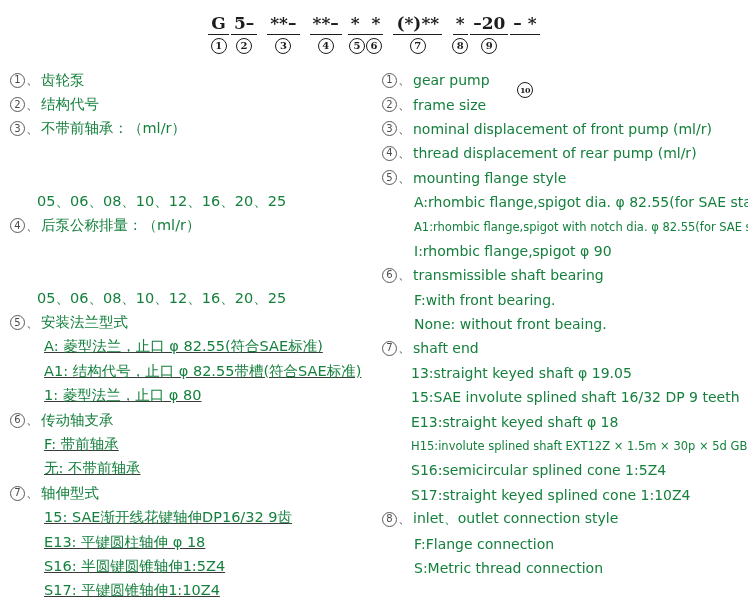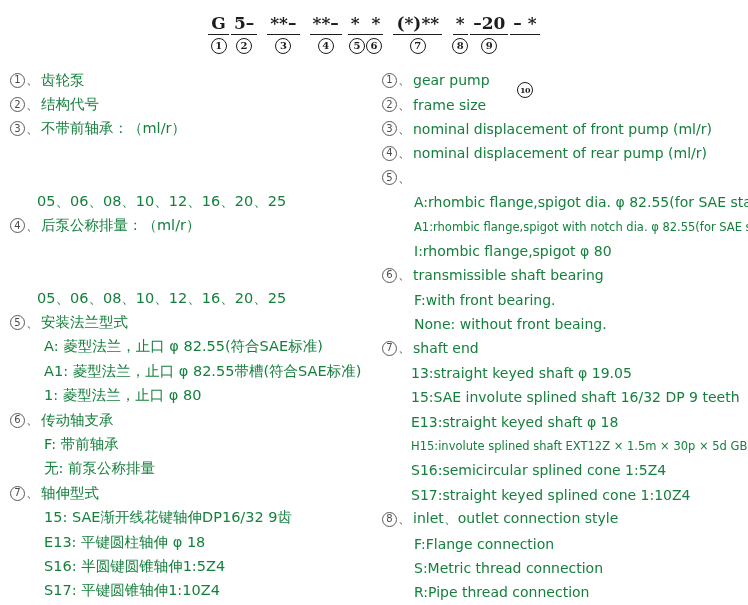--- a/index.html
+++ b/index.html
@@ -108,21 +108,21 @@
   }
   .txt {
     font-size: 14.5px;
     color: #15803d;
   }
   .txt.en { font-size: 14px; }
   .txt.small { font-size: 11.5px; }
   .txt.cn { font-size: 14.5px; }
 
   .ind1 { padding-left: 27px; margin-top: 48px; }
-  .ind2 { padding-left: 34px; }
+  .ind2 { padding-left: 34px; text-decoration: underline; }
   .ind-en1 { padding-left: 32px; }
   .ind-en2 { padding-left: 29px; }
 </style>
 </head>
 <body>
 
 <div id="code-header">
     <div class="code-group">
       <div class="code-seg">G</div>
       <div class="code-nums">
@@ -219,37 +219,37 @@
       <span class="marker">
         <span class="mcirc">5</span>
         <span class="dun">、</span>
       </span>
       <span class="txt cn">安装法兰型式</span>
     </div>
     <div class="row ind2">
       <span class="txt cn">A: 菱型法兰，止口 φ 82.55(符合SAE标准)</span>
     </div>
     <div class="row ind2">
-      <span class="txt cn">A1: 菱型法兰，止口 φ 82.55带槽(符合SAE标准)</span>
+      <span class="txt cn">A1: 结构代号，止口 φ 82.55带槽(符合SAE标准)</span>
     </div>
     <div class="row ind2">
       <span class="txt cn">1: 菱型法兰，止口 φ 80</span>
     </div>
     <div class="row">
       <span class="marker">
         <span class="mcirc">6</span>
         <span class="dun">、</span>
       </span>
       <span class="txt cn">传动轴支承</span>
     </div>
     <div class="row ind2">
       <span class="txt cn">F: 带前轴承</span>
     </div>
     <div class="row ind2">
-      <span class="txt cn">无: 前泵公称排量</span>
+      <span class="txt cn">无: 不带前轴承</span>
     </div>
     <div class="row">
       <span class="marker">
         <span class="mcirc">7</span>
         <span class="dun">、</span>
       </span>
       <span class="txt cn">轴伸型式</span>
     </div>
     <div class="row ind2">
       <span class="txt cn">15: SAE渐开线花键轴伸DP16/32 9齿</span>
@@ -296,36 +296,37 @@
         <span class="mcirc">3</span>
         <span class="dun">、</span>
       </span>
       <span class="txt en">nominal displacement of front pump (ml/r)</span>
     </div>
     <div class="row">
       <span class="marker">
         <span class="mcirc">4</span>
         <span class="dun">、</span>
       </span>
-      <span class="txt en">nominal displacement of rear pump (ml/r)</span>
+      <span class="txt en">thread displacement of rear pump (ml/r)</span>
     </div>
     <div class="row">
       <span class="marker">
         <span class="mcirc">5</span>
         <span class="dun">、</span>
       </span>
+      <span class="txt en">mounting flange style</span>
     </div>
     <div class="row ind-en1">
       <span class="txt en">A:rhombic flange,spigot dia. φ 82.55(for SAE standard)</span>
     </div>
     <div class="row ind-en1">
       <span class="txt en small">A1:rhombic flange,spigot with notch dia. φ 82.55(for SAE standard)</span>
     </div>
     <div class="row ind-en1">
-      <span class="txt en">I:rhombic flange,spigot φ 80</span>
+      <span class="txt en">I:rhombic flange,spigot φ 90</span>
     </div>
     <div class="row">
       <span class="marker">
         <span class="mcirc">6</span>
         <span class="dun">、</span>
       </span>
       <span class="txt en">transmissible shaft bearing</span>
     </div>
     <div class="row ind-en1">
       <span class="txt en">F:with front  bearing.</span>
@@ -363,18 +364,15 @@
         <span class="mcirc">8</span>
         <span class="dun">、</span>
       </span>
       <span class="txt en">inlet、outlet connection style</span>
     </div>
     <div class="row ind-en1">
       <span class="txt en">F:Flange connection</span>
     </div>
     <div class="row ind-en1">
       <span class="txt en">S:Metric thread connection</span>
-    </div>
-    <div class="row ind-en1">
-      <span class="txt en">R:Pipe thread connection</span>
     </div>
     <div class="row"></div>
   </div>
 
 </body></html>

